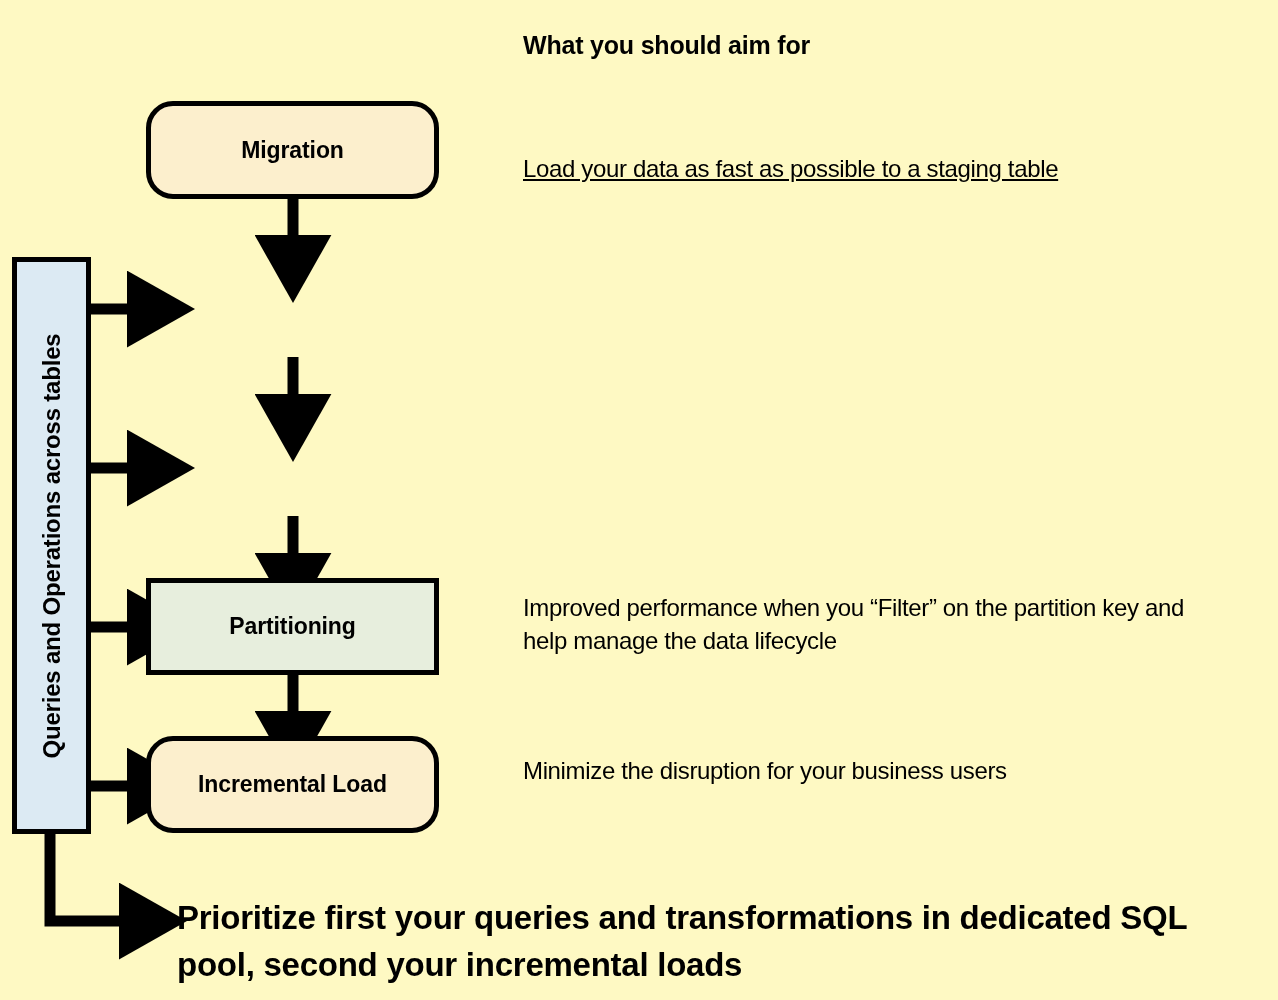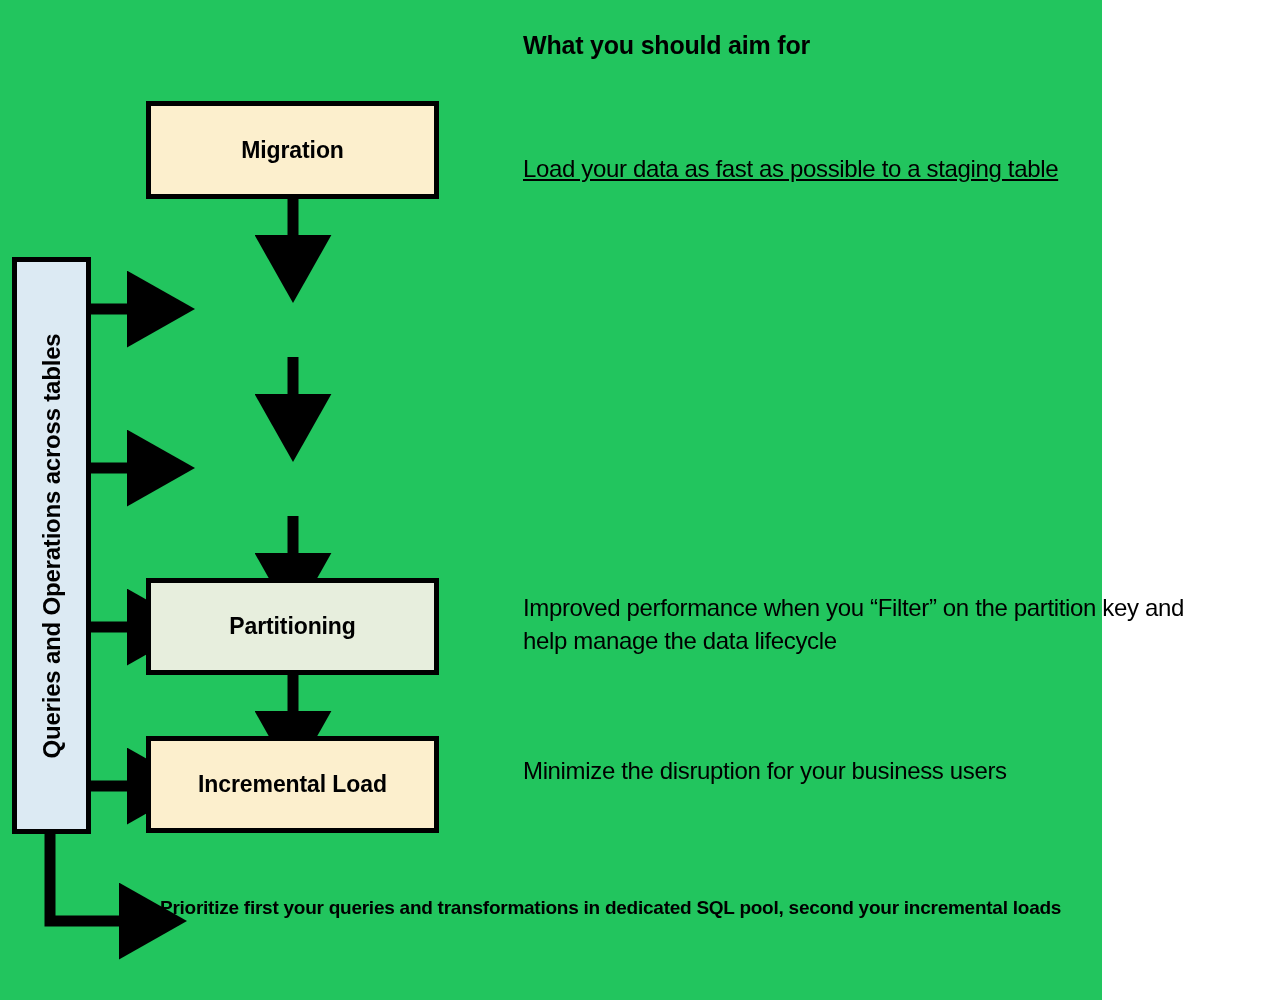--- a/index.html
+++ b/index.html
@@ -10,23 +10,23 @@
   }
   body {
     width: 1278px;
     height: 1000px;
     font-family: "Liberation Sans", sans-serif;
     color: #000000;
     overflow: hidden;
   }
   #canvas {
     position: relative;
-    width: 1102px;
+    width: 1278px;
     height: 1000px;
-    background: #22c55e;
+    background: #fef9c3;
   }
 
   
   .title {
     position: absolute;
     left: 523px;
     top: 31px;
     font-size: 25px;
     font-weight: bold;
     letter-spacing: -0.2px;
@@ -45,21 +45,21 @@
     justify-content: center;
     text-align: center;
   }
   .stage-label {
     font-size: 23px;
     font-weight: bold;
     line-height: 1.32;
     letter-spacing: -0.1px;
     white-space: pre-line;
   }
-  .fill-cream { background: #FCEFCD; }
+  .fill-cream { background: #FCEFCD; border-radius: 27px; }
   .fill-green { background: #E7EEDD; }
 
   
   .desc {
     position: absolute;
     left: 523px;
     width: 710px;
     font-size: 24px;
     line-height: 1.38;
     letter-spacing: -0.35px;
@@ -85,24 +85,24 @@
     transform-origin: center center;
     white-space: nowrap;
     font-size: 24px;
     font-weight: bold;
     letter-spacing: -0.2px;
   }
 
   
   .conclusion {
     position: absolute;
-    left: 160px;
+    left: 177px;
     top: 895px;
     width: 1020px;
-    font-size: 19px;
+    font-size: 33px;
     font-weight: bold;
     line-height: 1.42;
     letter-spacing: -0.25px;
   }
 
   
   #arrows {
     position: absolute;
     left: 0;
     top: 0;

